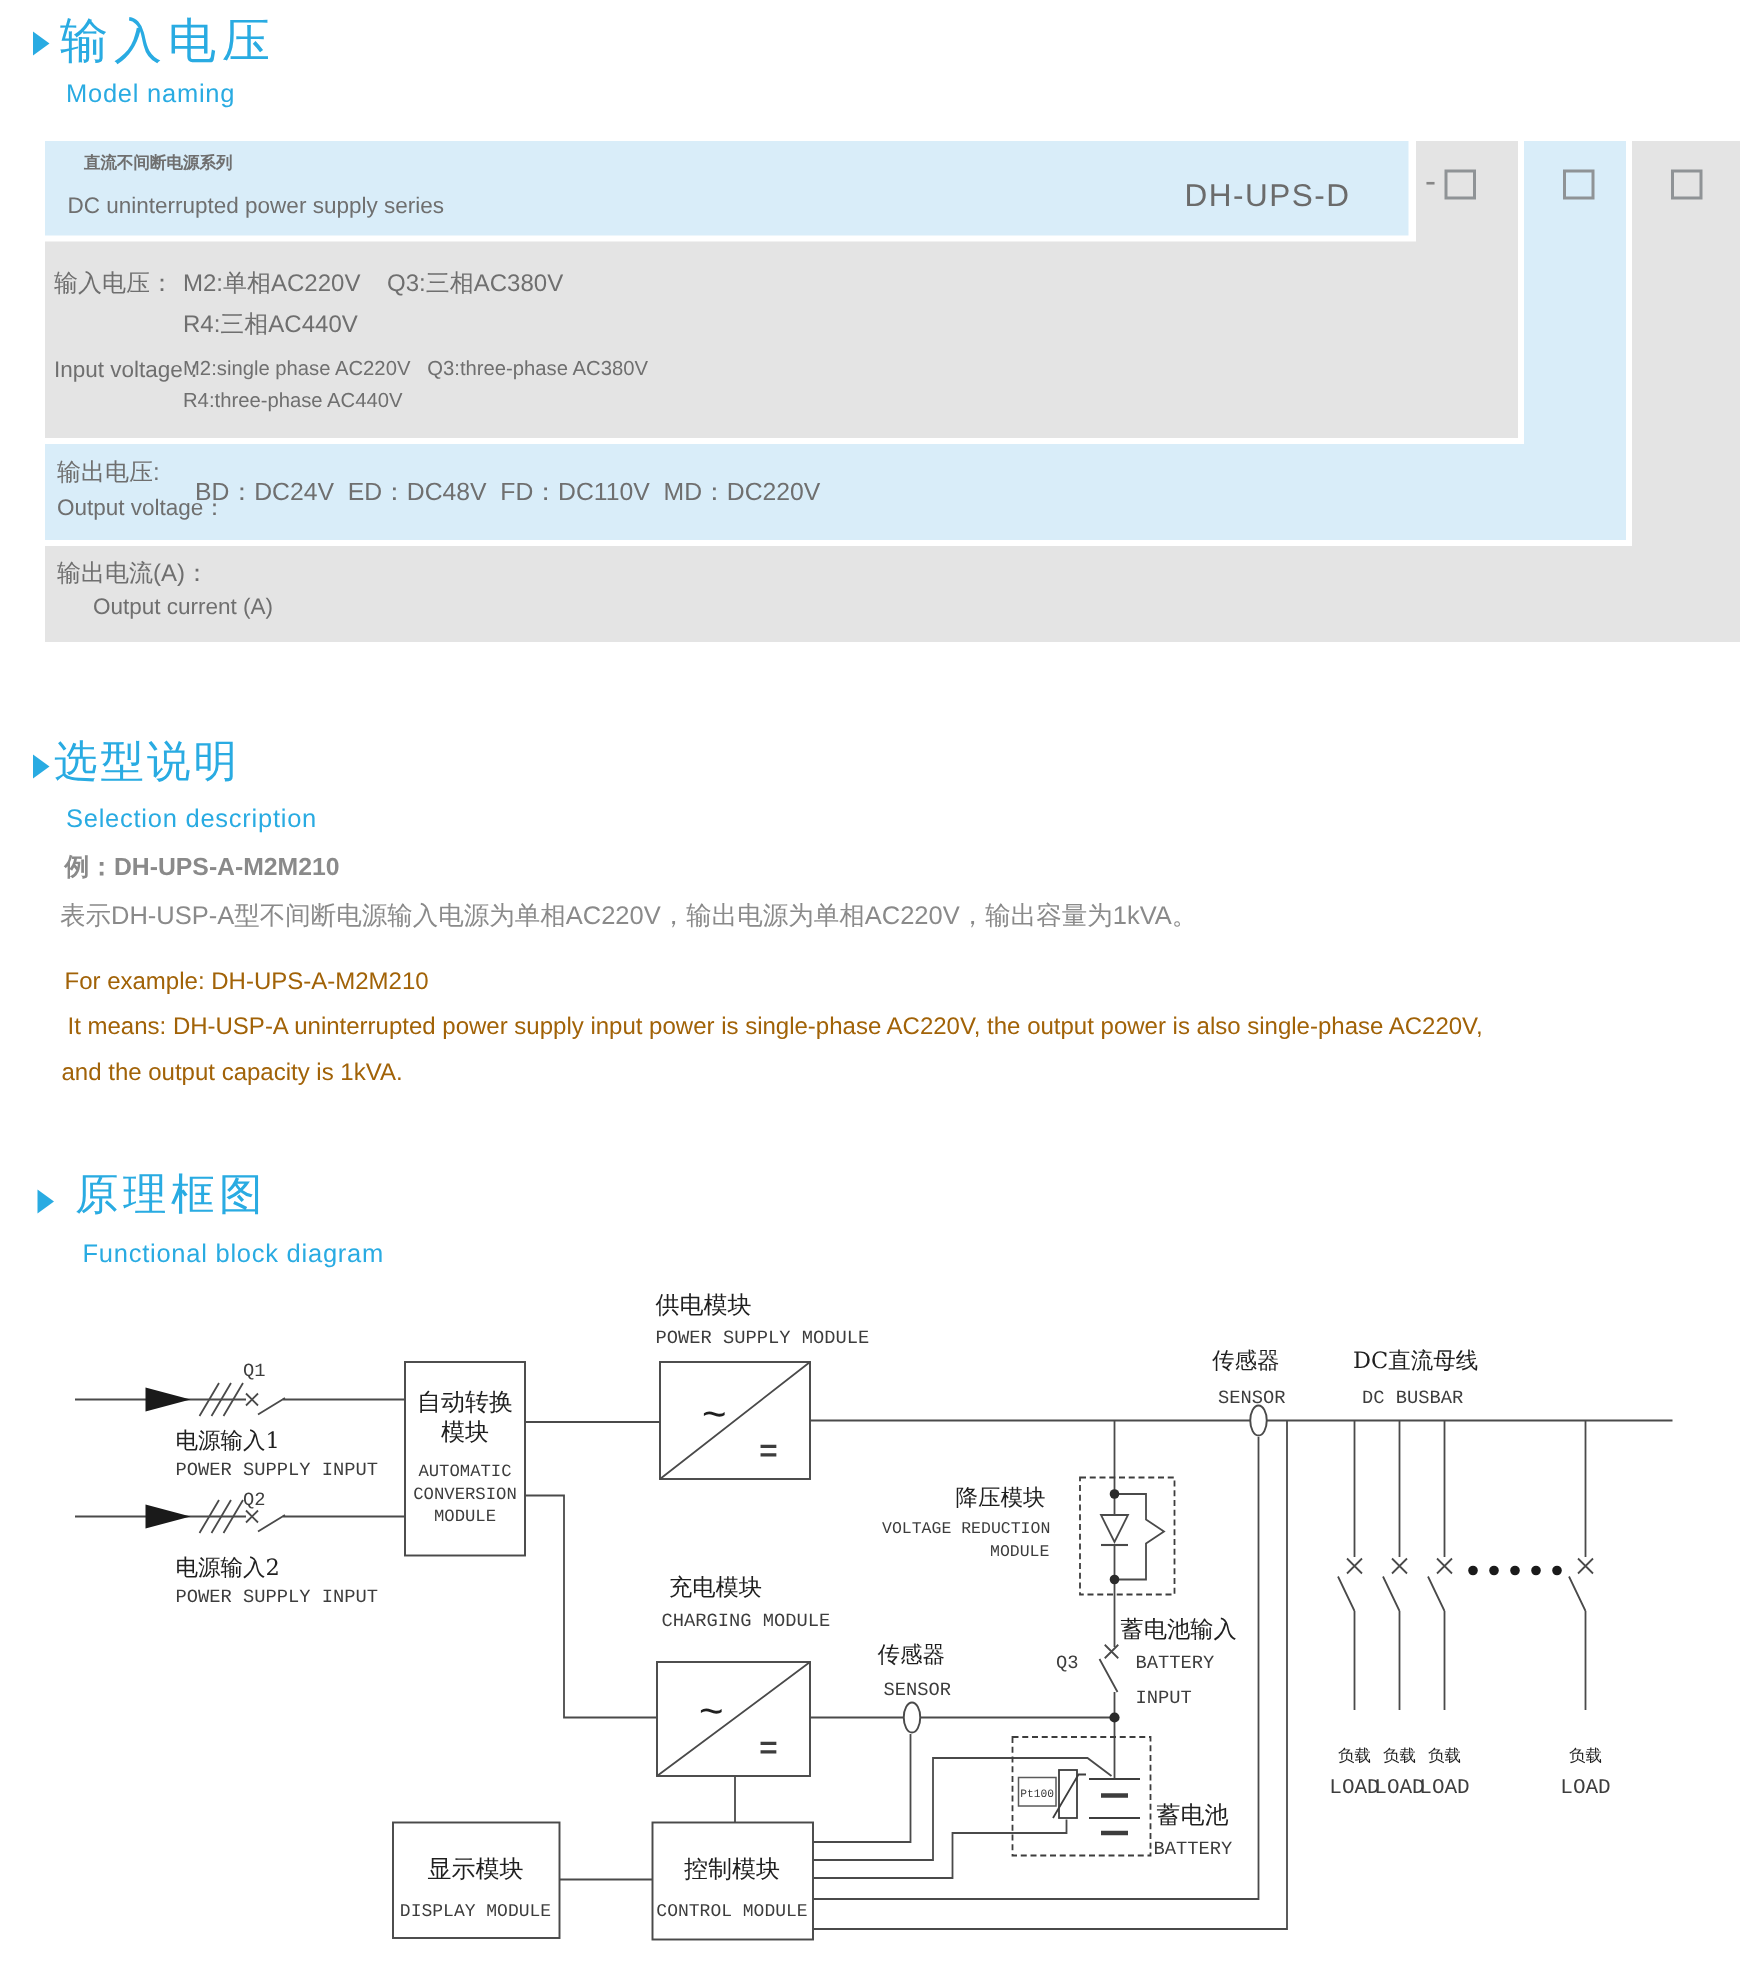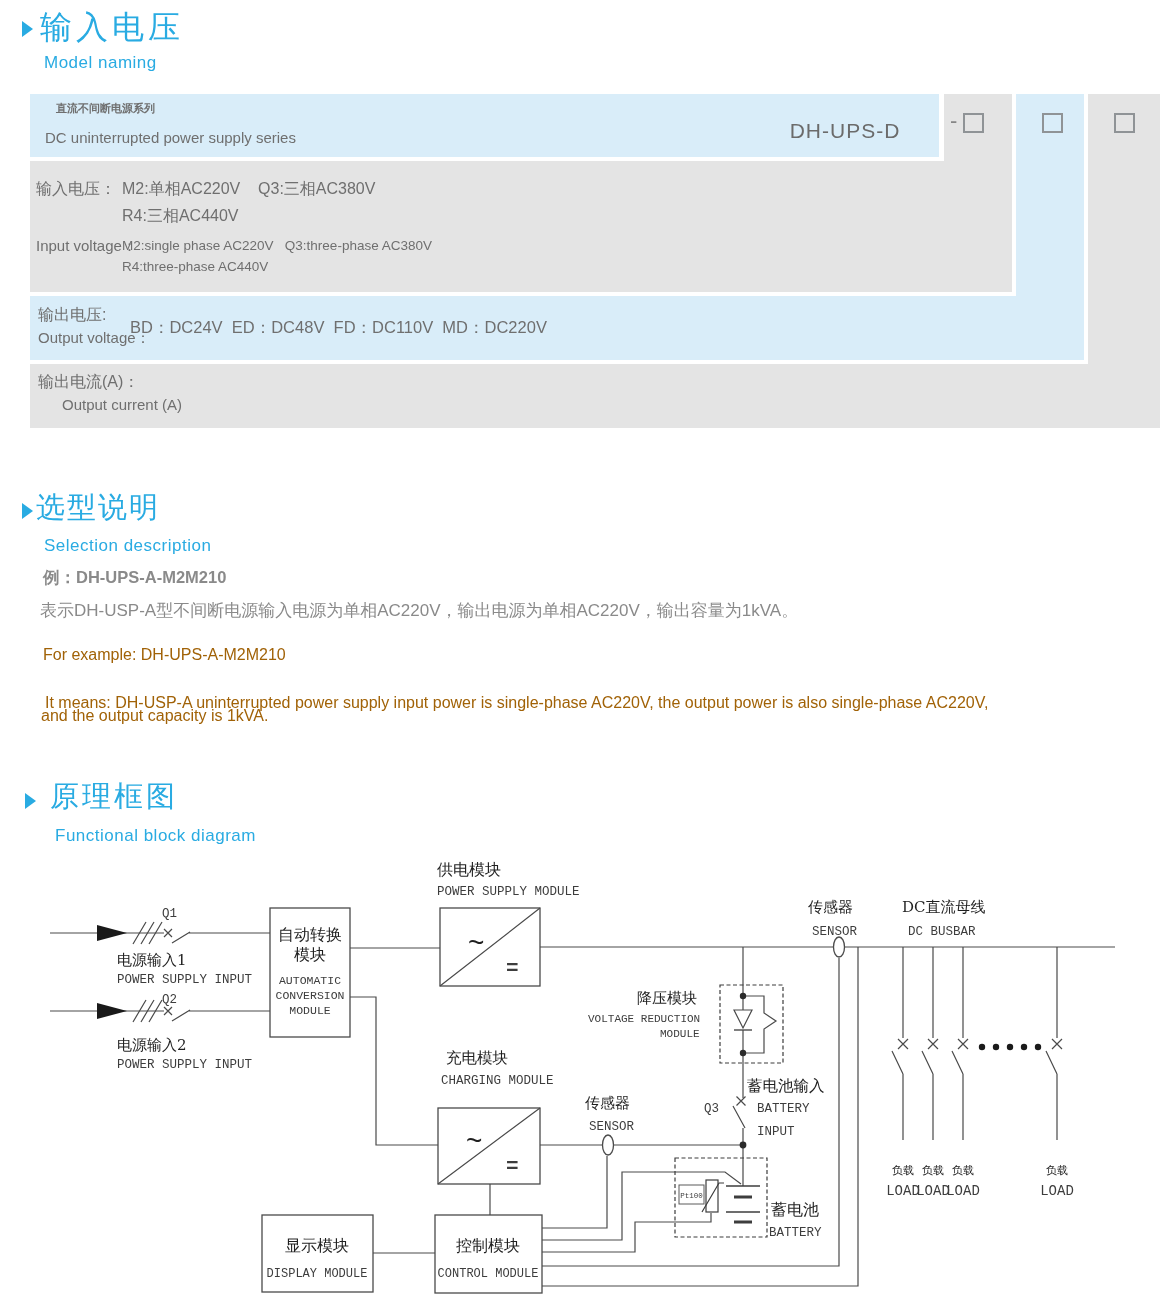--- a/index.html
+++ b/index.html
@@ -58,21 +58,21 @@
 
   <div class="tt" style="left:38px;top:372px;font-size:16px;">输出电流(A)：</div>
   <div class="tt" style="left:38px;top:396px;font-size:15px;margin-left:24px;">Output current (A)</div>
 
   <div class="abs arrow" style="left:22px;top:503px;"></div>
   <div class="abs h-cn" style="left:36px;top:488px;font-size:29px;letter-spacing:2px;">选型说明</div>
   <div class="abs h-en" style="left:44px;top:536px;">Selection description</div>
   <div class="para" style="left:43px;top:567px;font-size:16.5px;color:#8a8a8a;font-weight:bold;">例：DH-UPS-A-M2M210</div>
   <div class="para" style="left:40px;top:599px;font-size:17px;color:#8a8a8a;">表示DH-USP-A型不间断电源输入电源为单相AC220V，输出电源为单相AC220V，输出容量为1kVA。</div>
   <div class="para" style="left:43px;top:646px;font-size:16px;">For example: DH-UPS-A-M2M210</div>
-  <div class="para" style="left:45px;top:694px;font-size:16px;">It means: DH-USP-A uninterrupted power supply input power is single-phase AC220V, the output power is also single-phase AC220V,</div>
+  <div class="para" style="left:45px;top:676px;font-size:16px;">It means: DH-USP-A uninterrupted power supply input power is single-phase AC220V, the output power is also single-phase AC220V,</div>
   <div class="para" style="left:41px;top:707px;font-size:16px;">and the output capacity is 1kVA.</div>
 
   <div class="abs arrow" style="left:25px;top:793px;"></div>
   <div class="abs h-cn" style="left:50px;top:777px;font-size:29px;letter-spacing:3px;">原理框图</div>
   <div class="abs h-en" style="left:55px;top:826px;">Functional block diagram</div>
 
   <svg class="abs" style="left:0;top:0;" width="1167" height="1308" viewBox="0 0 1167 1308">
     <g fill="none" stroke="#4a4a4a" stroke-width="1.2">
 
       <path d="M50,933 H164"></path>

